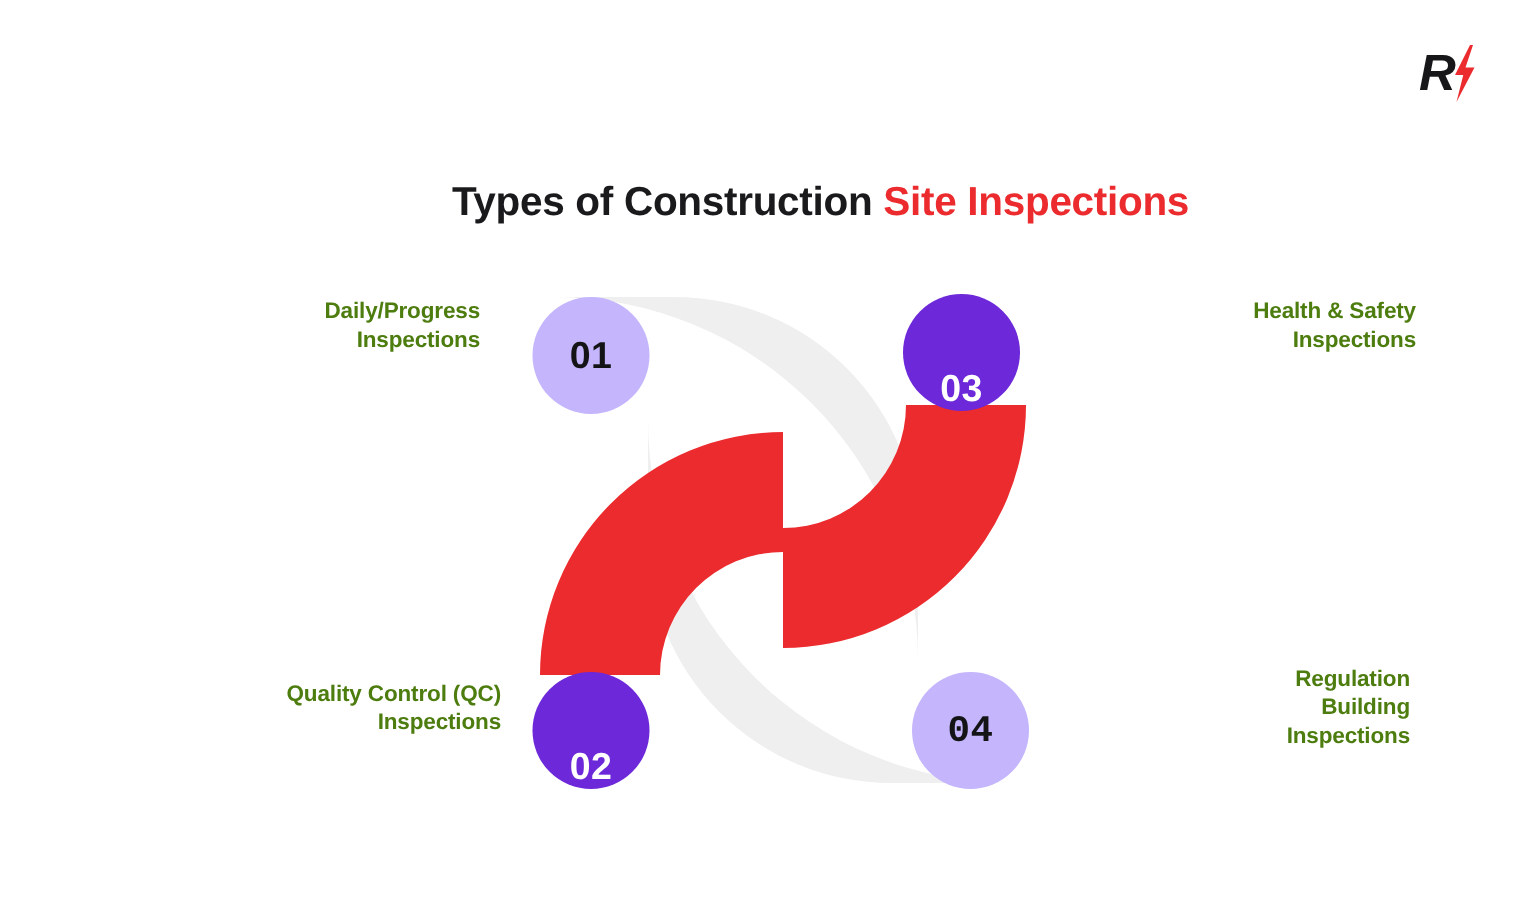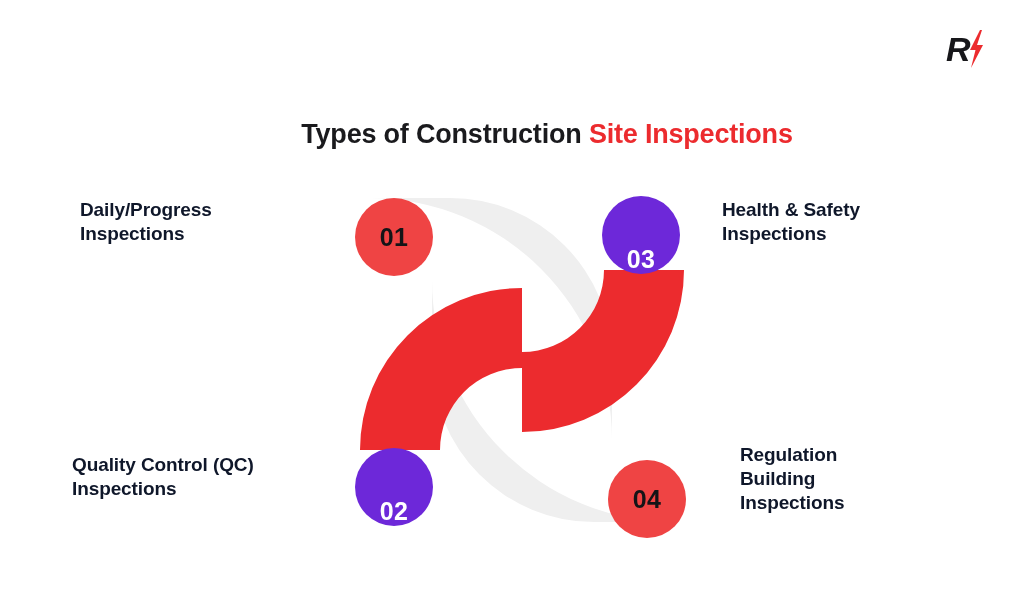--- a/index.html
+++ b/index.html
@@ -86,40 +86,40 @@
     height: 78px;
     border-radius: 50%;
     display: flex;
     align-items: center;
     justify-content: center;
     font-size: 25px;
     font-weight: bold;
     letter-spacing: 0.3px;
   }
   .badge.gray {
-    background: #ef4444;
+    background: #c4b5fd;
     color: #141417;
   }
   .badge.red {
     background: #6d28d9;
     color: #ffffff;
     align-items: flex-end;
   }
   #badge-01 { left: 355px;  top: 198px; }
   #badge-03 { left: 602px;  top: 196px; }
   #badge-02 { left: 355px;  top: 448px; }
-  #badge-04 { left: 608px;  top: 460px; }
+  #badge-04 { left: 608px;  top: 448px; font-family: Liberation Mono, monospace; }
 
   
   .label {
     position: absolute;
-    text-align: left;
-    font-size: 19px;
-    font-weight: bold;
-    color: #0f172a;
+    text-align: right;
+    font-size: 15px;
+    font-weight: bold;
+    color: #4d7c0f;
     line-height: 1.27;
     letter-spacing: -0.1px;
   }
   #label-01 { left: 80px;  top: 198px;  width: 240px; }
   #label-02 { left: 72px;  top: 453px;  width: 262px; }
   #label-03 { left: 722px; top: 198px;  width: 222px; }
   #label-04 { left: 740px; top: 443px;  width: 200px; }
   .label .line { display: block; }
 </style>
 </head>

